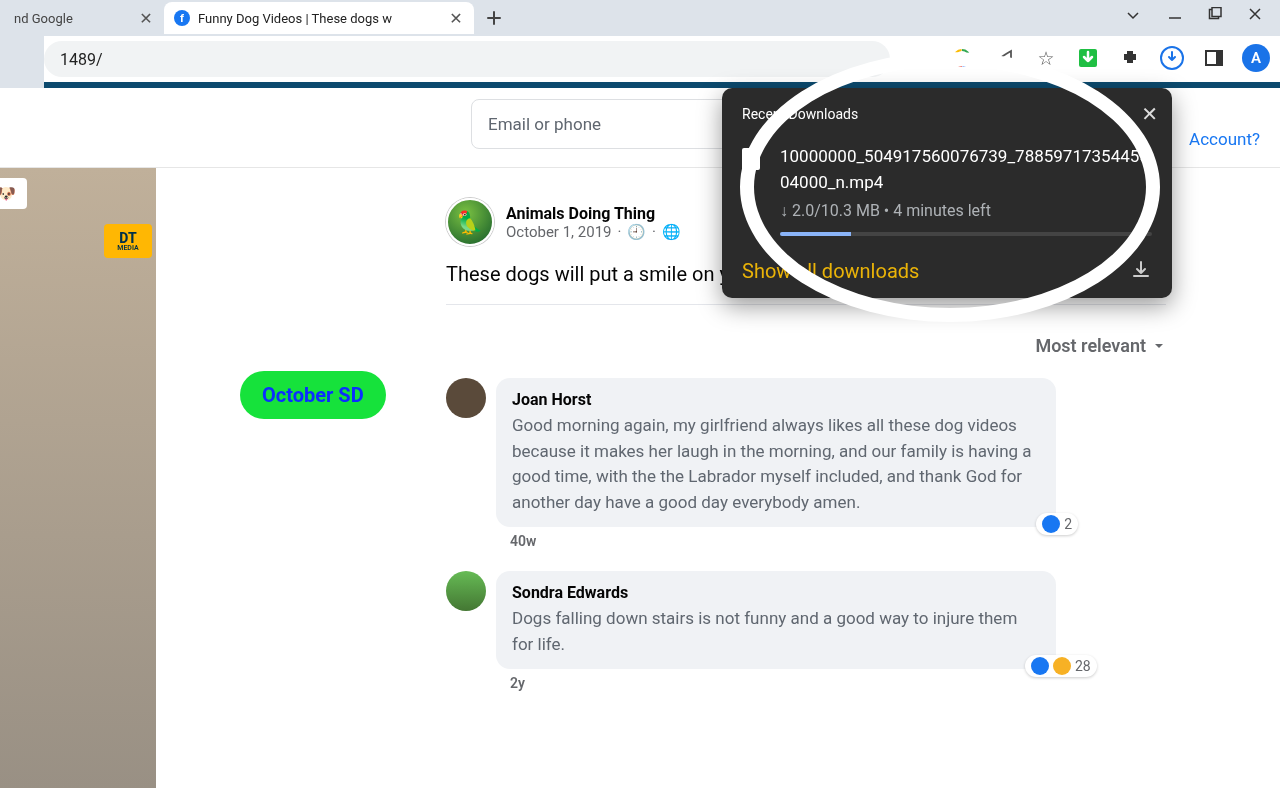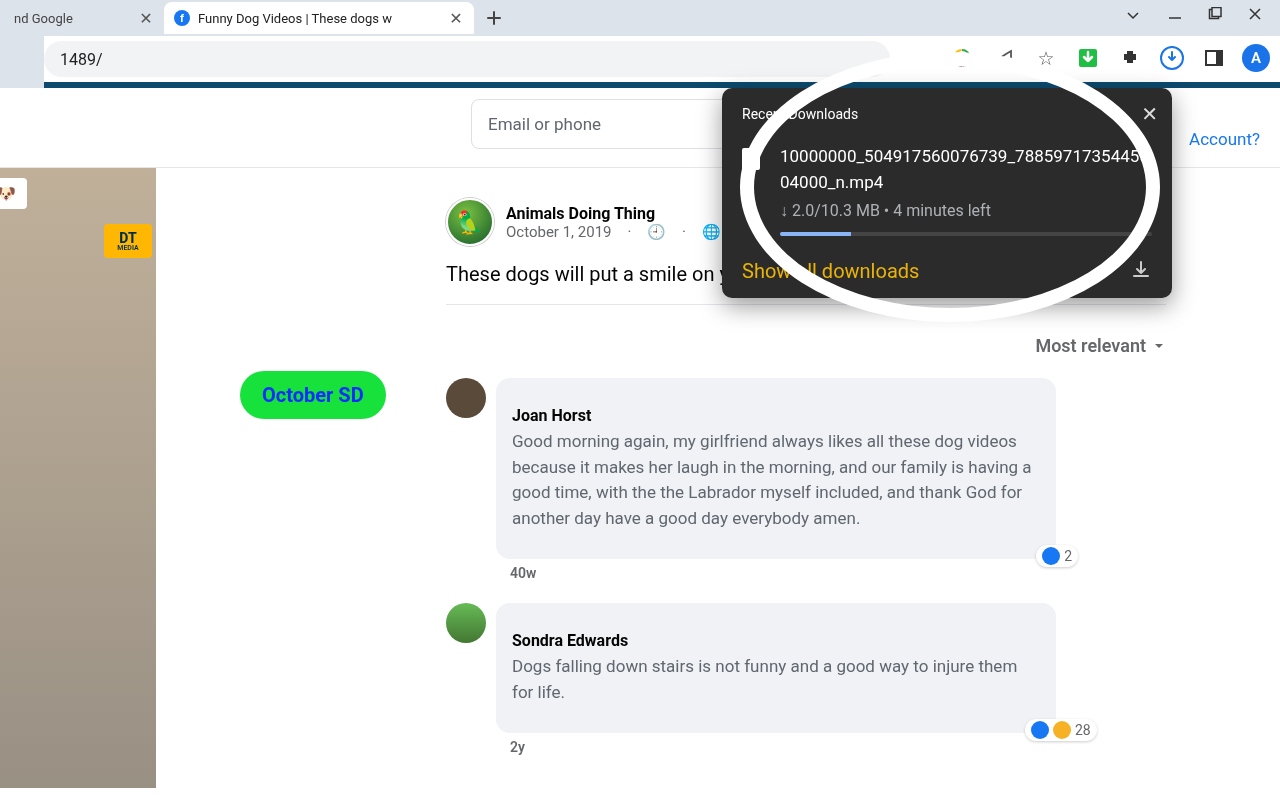--- a/index.html
+++ b/index.html
@@ -38,29 +38,29 @@
 .video-col { width: 156px; background: linear-gradient(#c0b09a,#999084); height: 620px; position:relative; overflow:hidden; }
 .video-badge { position:absolute; top: 10px; left: -80px; background:#fff; color:#111; font-weight:700; padding: 6px 10px; font-size:16px; white-space:nowrap; border-radius: 4px; letter-spacing:1px;}
 .dt-logo { position:absolute; top:56px; right:4px; width:48px; height:34px; background:#ffb703; border-radius:4px; display:flex;align-items:center;justify-content:center; font-weight:800; color:#003049; font-size:14px; flex-direction:column; line-height:1;}
 .dt-logo small{font-size:7px; font-weight:600;}
 .download-sd { position:absolute; left: 240px; top: 283px; background:#16e23b; color:#0b2eff; font-weight:700; font-size:20px; padding: 12px 22px; border-radius: 999px; cursor:pointer; }
 
 .right-col { padding: 30px 0 0 0; width: 720px; margin-left: 290px; position:relative; }
 .post-header { display:flex; gap: 12px; align-items:center; }
 .avatar { width:48px; height:48px; border-radius:50%; background: radial-gradient(circle at 40% 30%, #7ac142, #145a2a); border:2px solid #fff; box-shadow:0 0 0 1px #ccc; display:flex;align-items:center;justify-content:center; font-size:22px;}
 .post-author { font-weight:700; font-size:16px; color:#050505; }
-.post-meta { color:#65676b; font-size:15px; display:flex; align-items:center; gap:16px;}
+.post-meta { color:#65676b; font-size:15px; display:flex; align-items:center; gap:6px;}
 .post-body { font-size:20px; color:#050505; margin: 16px 0 10px 0;}
 .divider { border:none; border-top:1px solid #e4e6eb; margin: 18px 0; }
 .sort { text-align:right; color:#65676b; font-weight:600; font-size:18px; display:flex; justify-content:flex-end; align-items:center; gap:6px;margin-top:30px;}
 
 .comment { display:flex; gap:10px; margin-top: 22px; }
 .cavatar { width:40px; height:40px; border-radius:50%; flex-shrink:0; background:#5a4a3a; }
 .cavatar.c2 { background: linear-gradient(#6b5, #473);}
-.cbubble { background:#f0f2f5; border-radius: 14px; padding: 28px 16px; max-width: 560px; }
+.cbubble { background:#f0f2f5; border-radius: 14px; padding: 12px 16px; max-width: 560px; }
 .cname { font-weight:700; color:#050505; font-size:16px; }
 .ctext { color:#606770; font-size:17px; line-height:1.5; margin-top:4px;}
 .cmeta { color:#65676b; font-size:14px; margin: 6px 0 0 14px; font-weight:600;}
 .reactions { position:relative; top:-14px; left: 500px; display:inline-flex; align-items:center; gap:4px; background:#fff; padding:2px 6px; border-radius:999px; box-shadow:0 1px 3px rgba(0,0,0,.2); font-size:14px; color:#65676b;}
 .react-ic { width:18px;height:18px;border-radius:50%; display:inline-block;}
 .react-like{background:#1877f2;}
 .react-sad{background:#f7b125;}
 
 
 .dl-popup { position:absolute; right: 108px; top: 88px; width: 450px; background:#2b2b2b; color:#e8e8e8; border-radius: 10px; box-shadow: 0 8px 24px rgba(0,0,0,.4); padding: 18px 20px 14px 20px; z-index: 40; }

